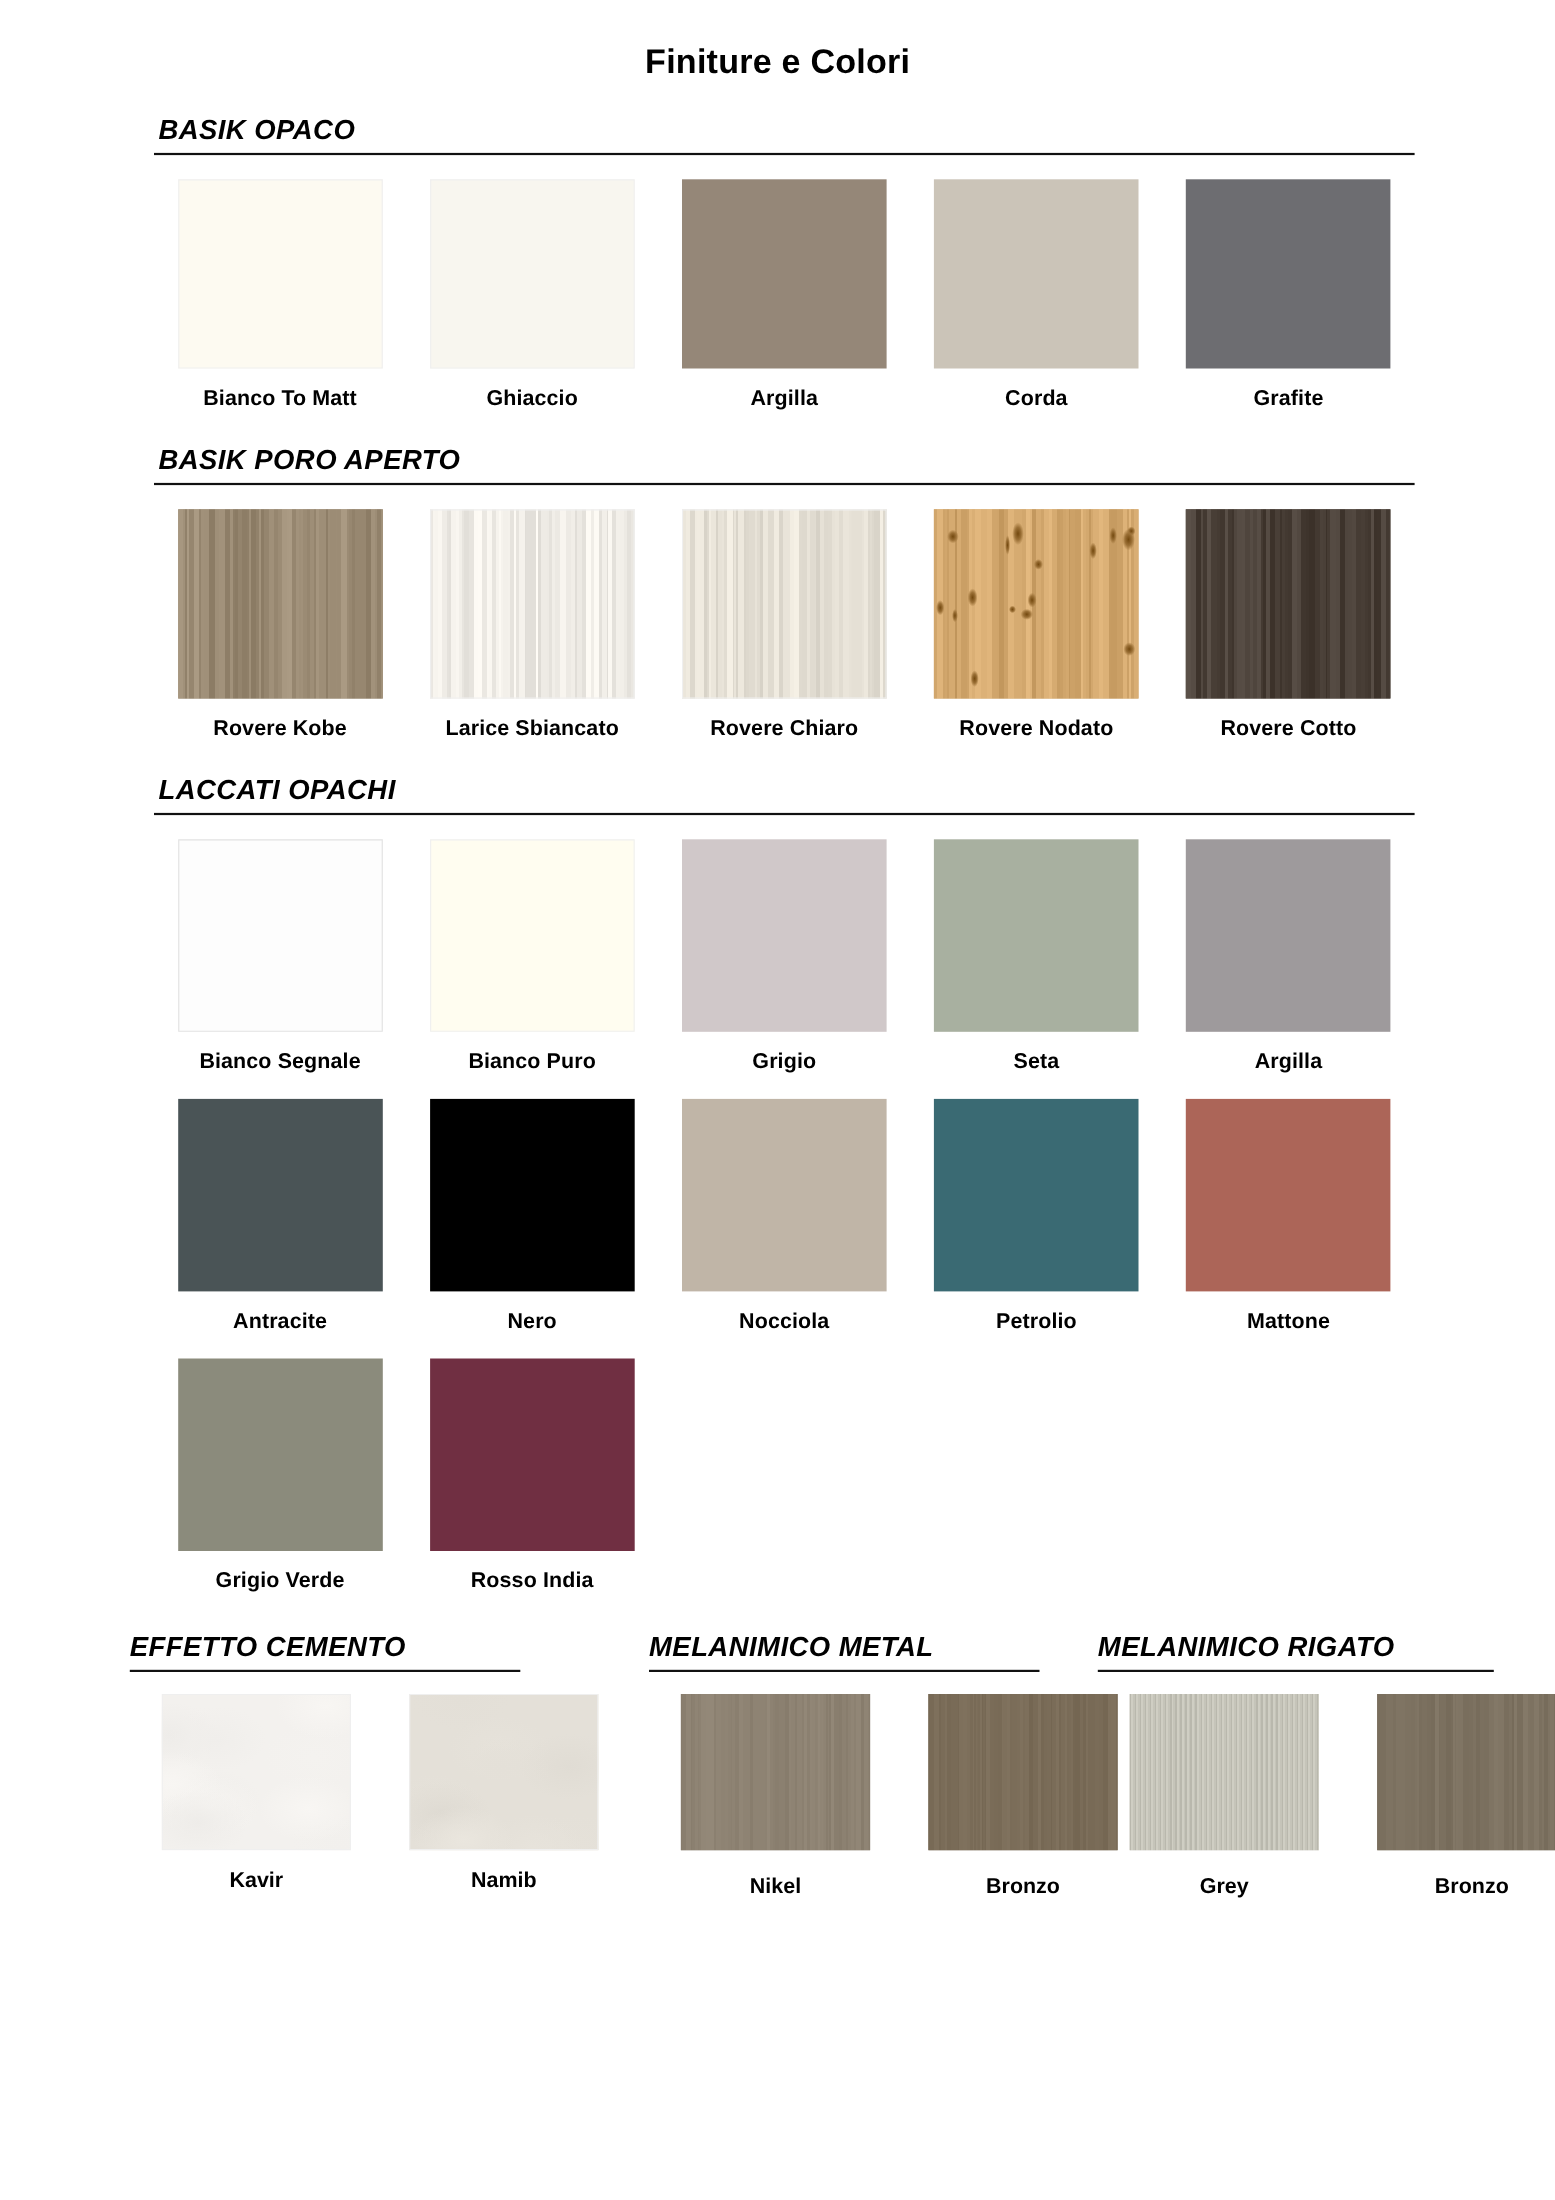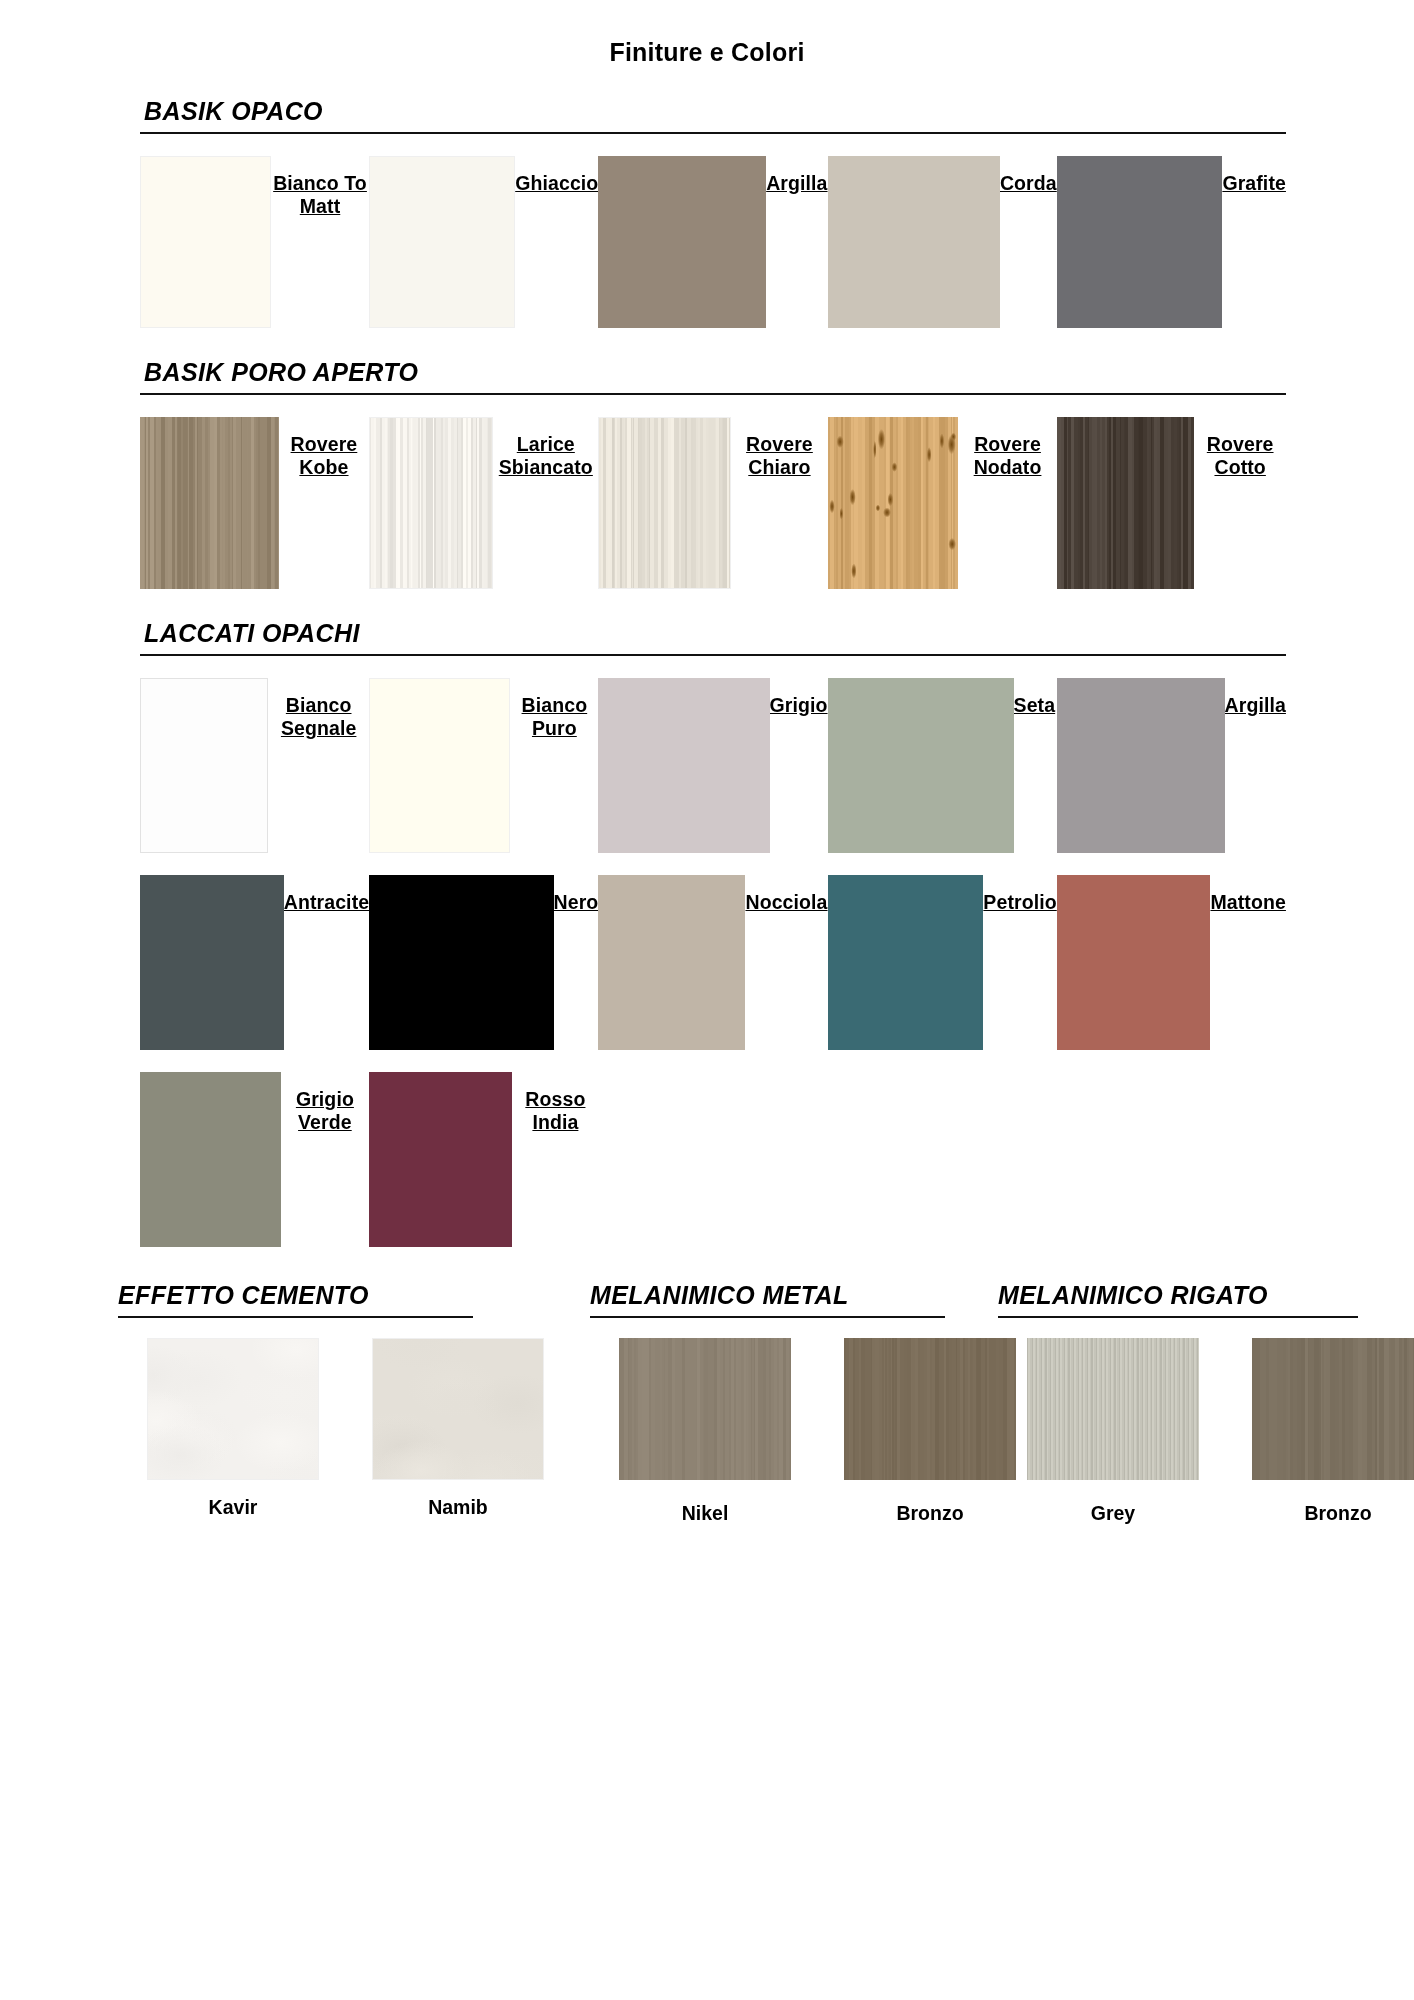--- a/index.html
+++ b/index.html
@@ -4,41 +4,41 @@
 <style>
   html,body{margin:0;padding:0;}
   body{
     width:1414px;height:2000px;background:#ffffff;
     font-family:"Liberation Sans", sans-serif;
     color:#000;overflow:hidden;
   }
   .page{position:relative;width:1414px;height:2000px;box-sizing:border-box;}
 
   .doc-title{
-    text-align:center;font-size:25px;font-weight:bold;
+    text-align:center;font-size:31px;font-weight:bold;
     letter-spacing:.2px;padding-top:38px;
   }
 
   .section{margin-top:30px;}
   .section-head{
     margin:0 128px 0 140px;
   }
   .section-head h2{
     margin:0;font-size:25px;font-weight:bold;font-style:italic;
     letter-spacing:.4px;padding-left:4px;
   }
   .rule{
     height:0;border-top:2.2px solid #111;margin-top:6px;
   }
 
   .grid{
     display:flex;margin:0 128px 0 140px;padding-top:22px;
   }
   .cell{
-    width:20%;display:flex;text-decoration:underline;
+    width:20%;display:flex;flex-direction:column;align-items:center;
   }
   .swatch{
     width:186px;height:172px;position:relative;
   }
   .swatch.wood{height:172px;}
   .swatch.lacc{height:175px;}
   .label{
     margin-top:16px;font-size:19.5px;font-weight:bold;
     text-align:center;letter-spacing:.1px;
   }

